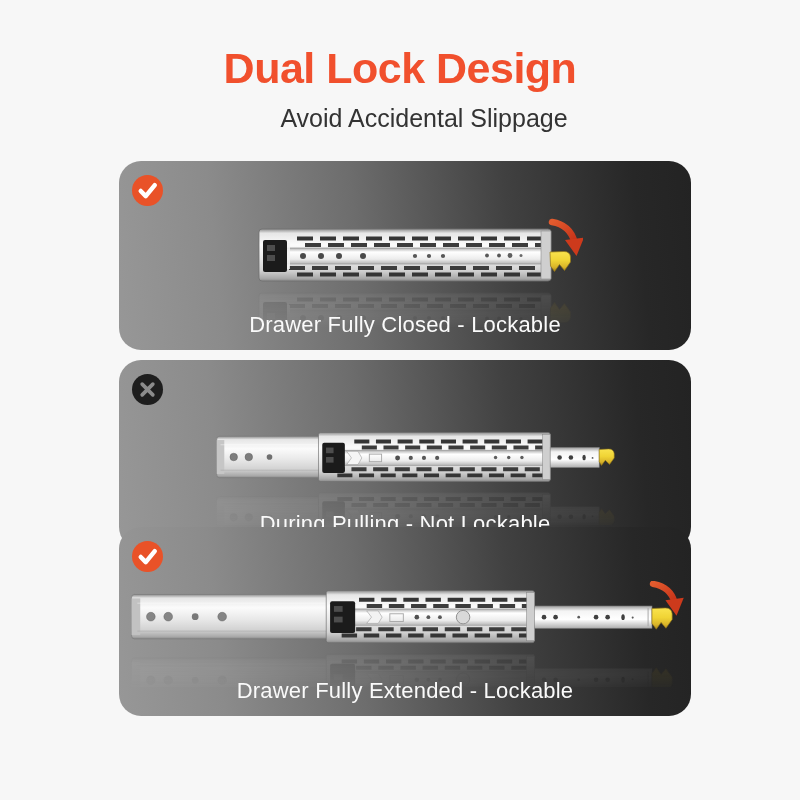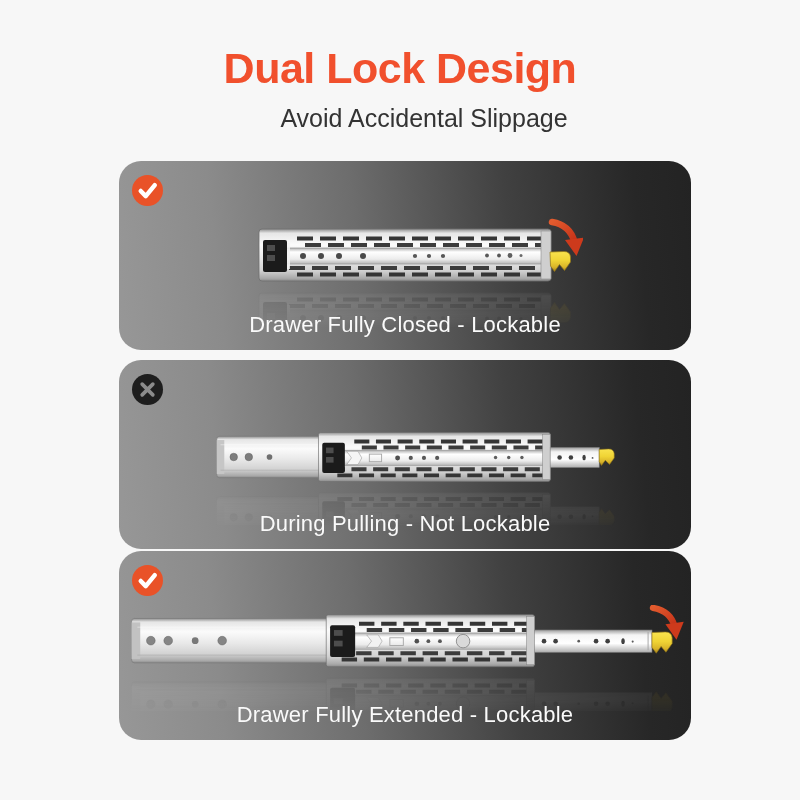--- a/index.html
+++ b/index.html
@@ -27,21 +27,21 @@
   }
 
   .panel {
     position:absolute; left:119px; width:572px; height:189px;
     border-radius:22px; overflow:hidden;
     background: linear-gradient(84deg,
       #979797 0%, #8b8b8b 18%, #6d6d6d 42%, #414141 68%, #272727 90%, #232323 100%);
   }
   .panel-1 { top:161px; }
   .panel-2 { top:360px; }
-  .panel-3 { top:551px;padding-left:36px; }
+  .panel-3 { top:527px;padding-left:36px; }
 
   .badge {
     position:absolute; left:13px; top:14px; width:31px; height:31px;
     border-radius:50%;
     display:flex; align-items:center; justify-content:center;
   }
   .badge-check { background: var(--badge-orange, #E95228); }
   .badge-x     { background: var(--badge-dark, #1E1E1E); }
   .badge svg { width:31px; height:31px; display:block; }
 

